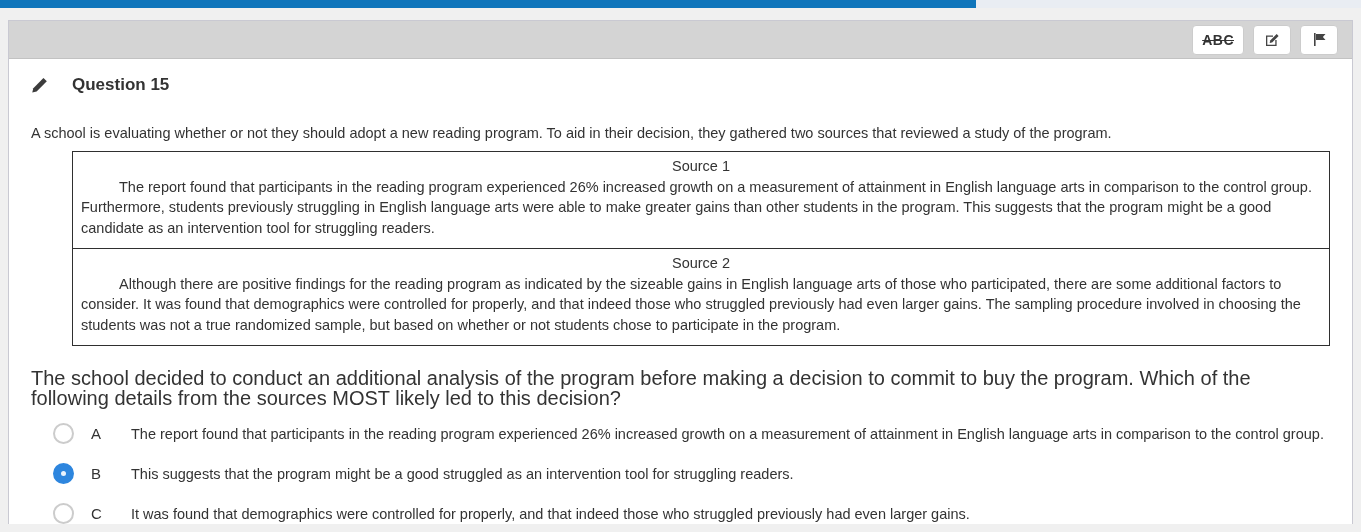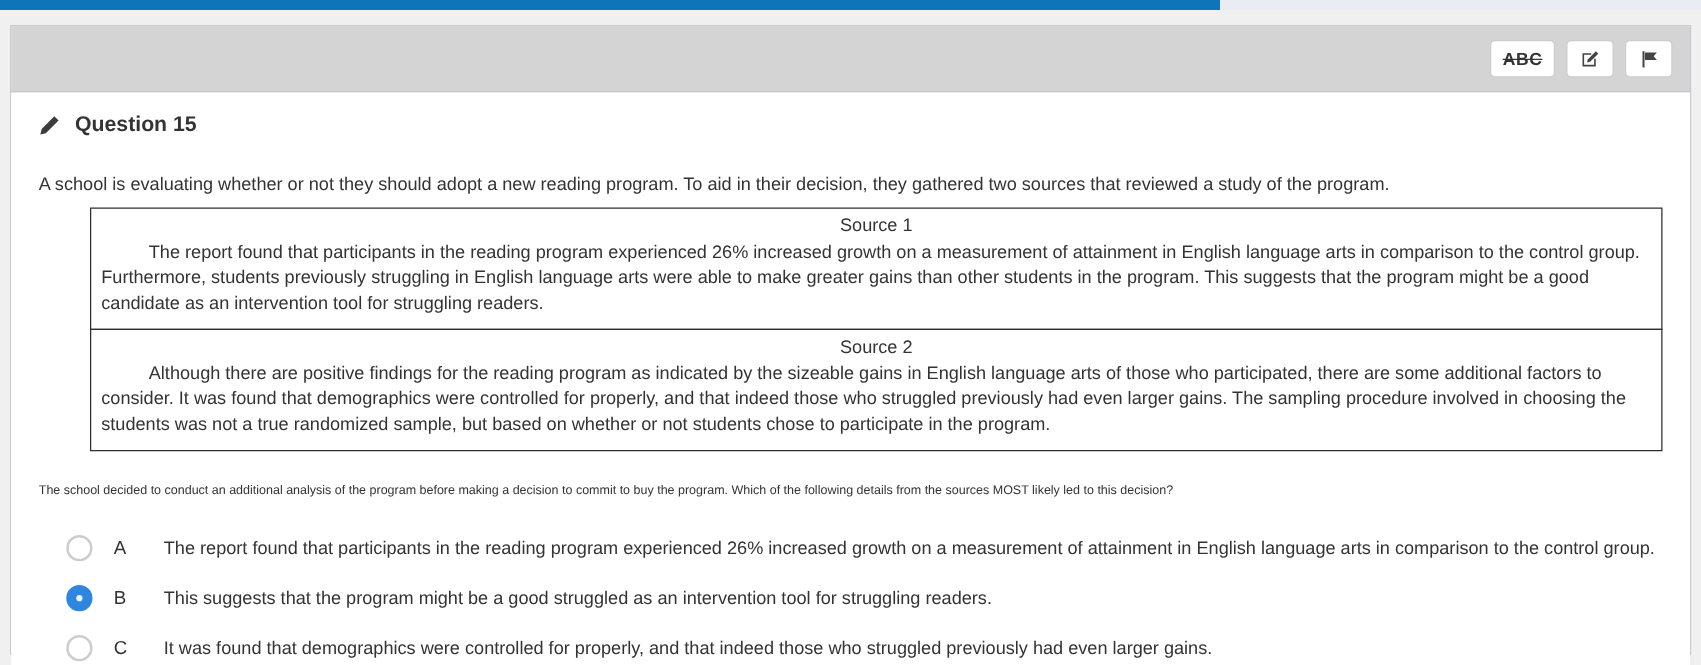--- a/index.html
+++ b/index.html
@@ -19,21 +19,21 @@
     background: #0f75bb;
   }
   
   .frame {
     margin: 12px 8px 0 8px;
     border: 1px solid #c9c9d2;
     background: #fff;
     height: 504px;
   }
   .toolbar {
-    height: 53px;
+    height: 38px;
     background: #d4d4d4;
     border-bottom: 1px solid #c2c2c2;
     display: flex;
     align-items: center;
     justify-content: flex-end;
     padding-right: 14px;
     gap: 9px;
     padding-left: 48px;
   }
   .tb-btn {
@@ -61,45 +61,45 @@
     background: #fff;
     padding: 16px 22px 0 22px;
     height: 465px;
   }
   .q-title {
     font-size: 17px;
     font-weight: bold;
     color: #333;
     display: flex;
     align-items: center;
-    gap: 12px;
+    gap: 24px;
     margin-bottom: 13px;
   }
   .q-title svg { display: block; }
   .intro {
     font-size: 14.5px;
     line-height: 20px;
     margin-bottom: 8px;
     margin-top: 28px;
   }
   .source-box {
     border: 1px solid #2f2f2f;
     padding: 4px 8px 10px 8px;
     font-size: 14.5px;
     line-height: 20.5px;
     margin-left: 41px;
   }
   .source-box + .source-box { margin-top: -1px; }
   .source-title { text-align: center; }
   .source-body { text-indent: 38px; }
   .stem {
-    font-size: 10px;
+    font-size: 20px;
     line-height: 20px;
     margin-top: 22px;
-    margin-bottom: 24px;
+    margin-bottom: 14px;
   }
   
   .option-row {
     display: flex;
     align-items: center;
     padding-left: 22px;
     margin-bottom: 17px;
     cursor: pointer;
     min-height: 23px;
   }

